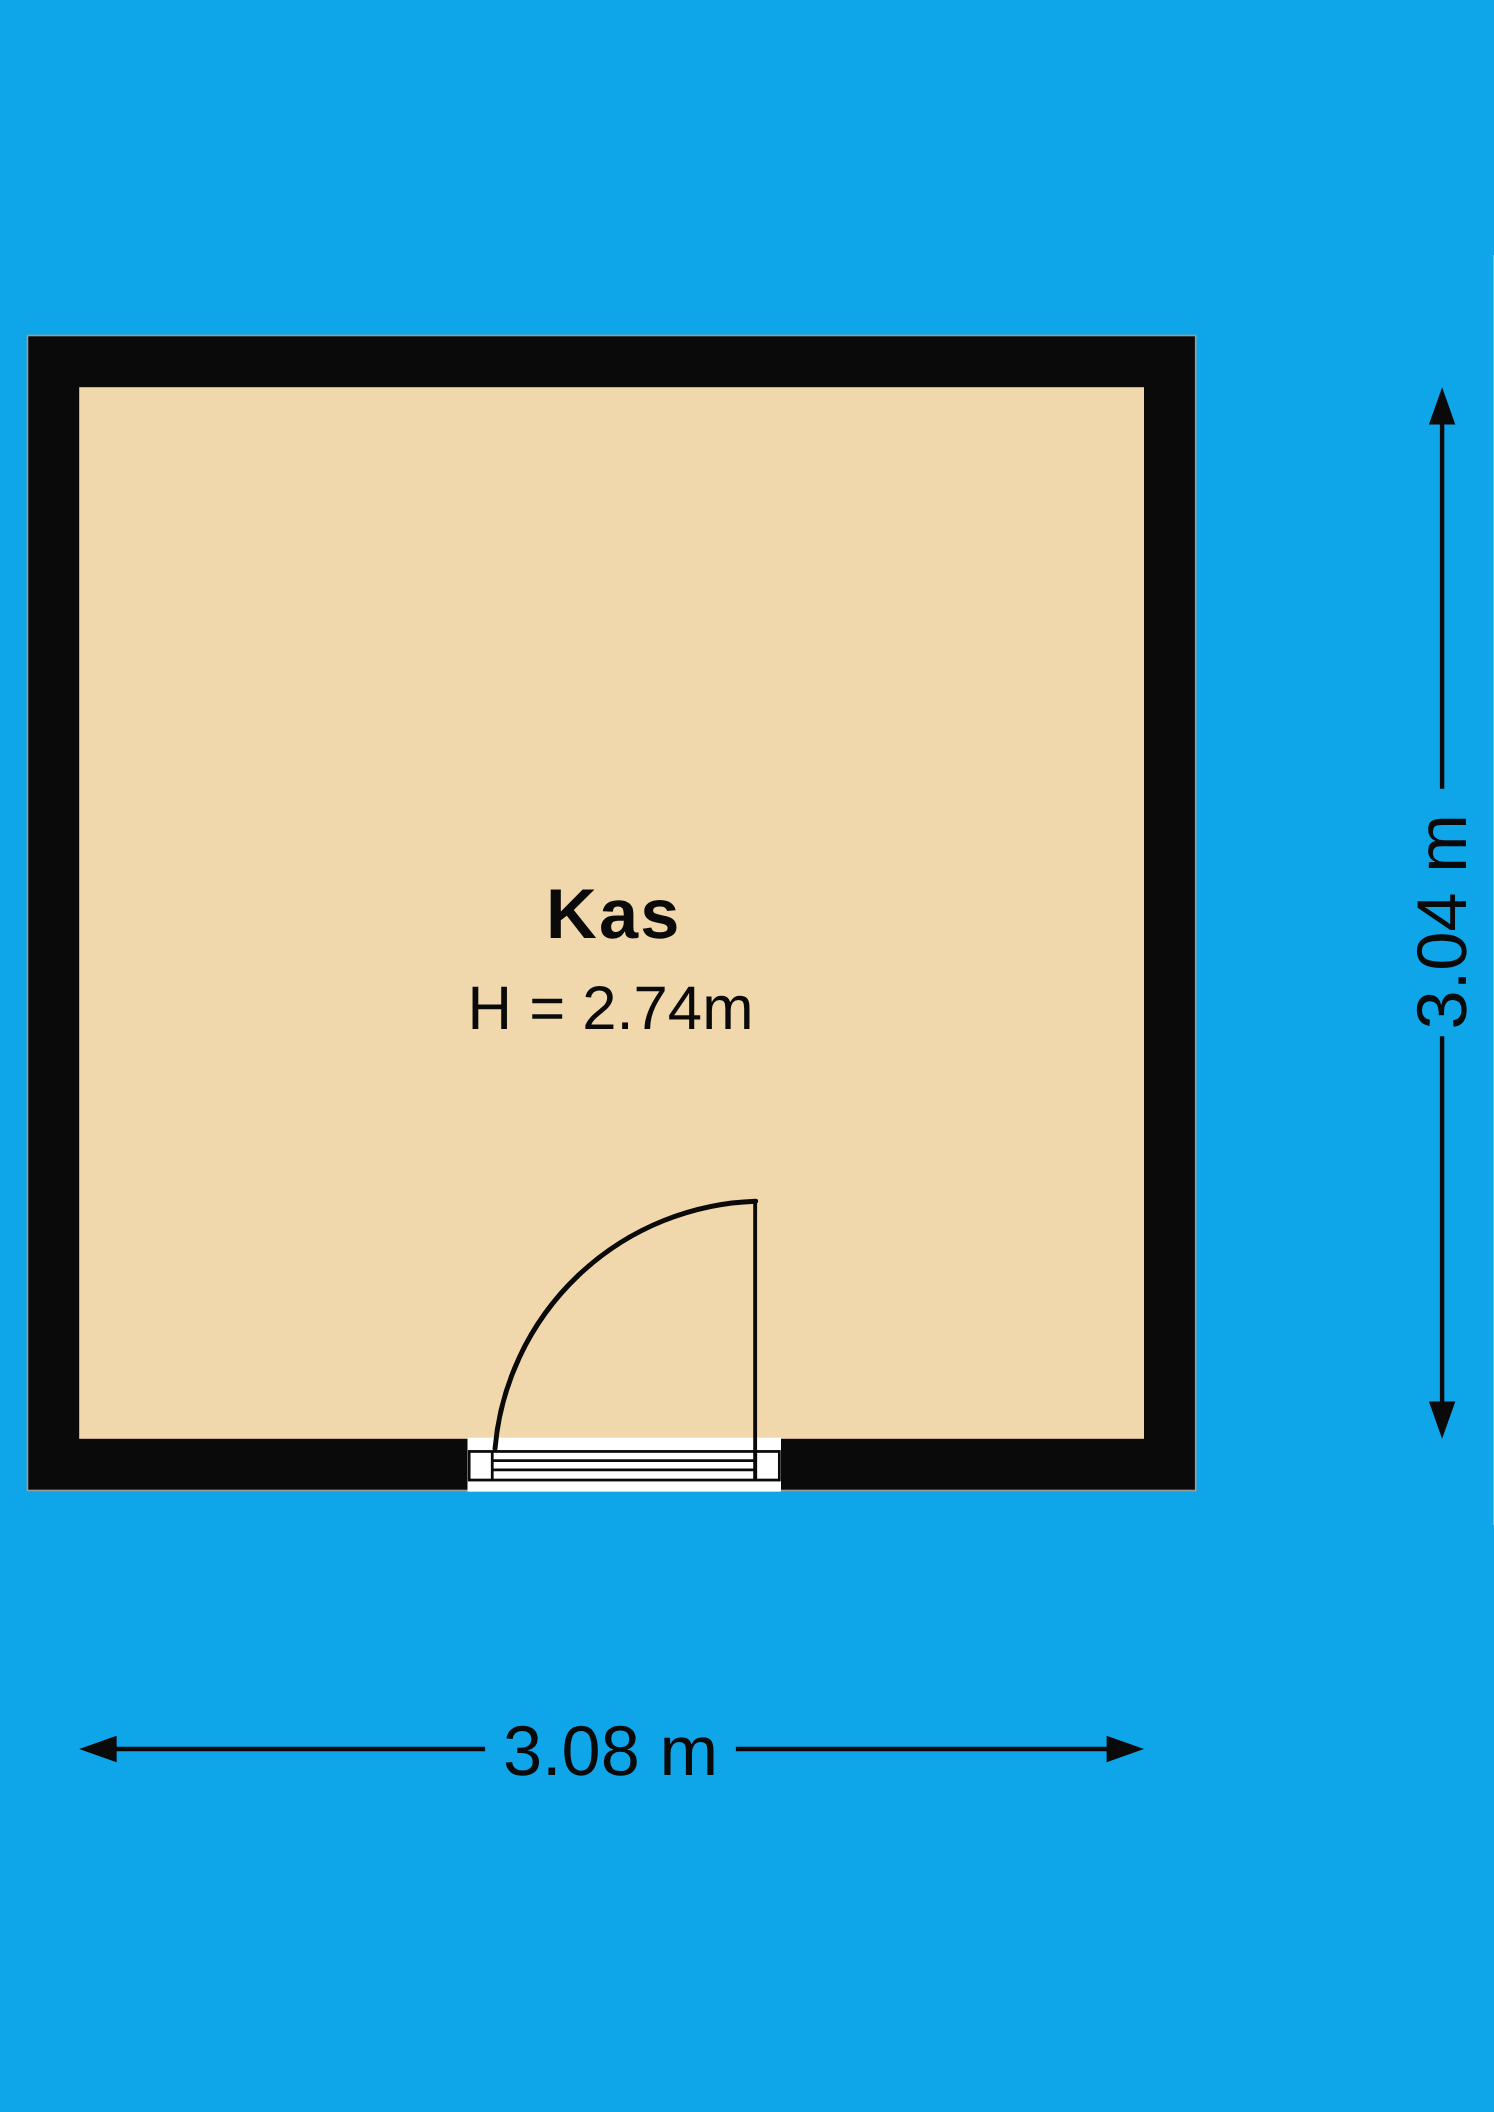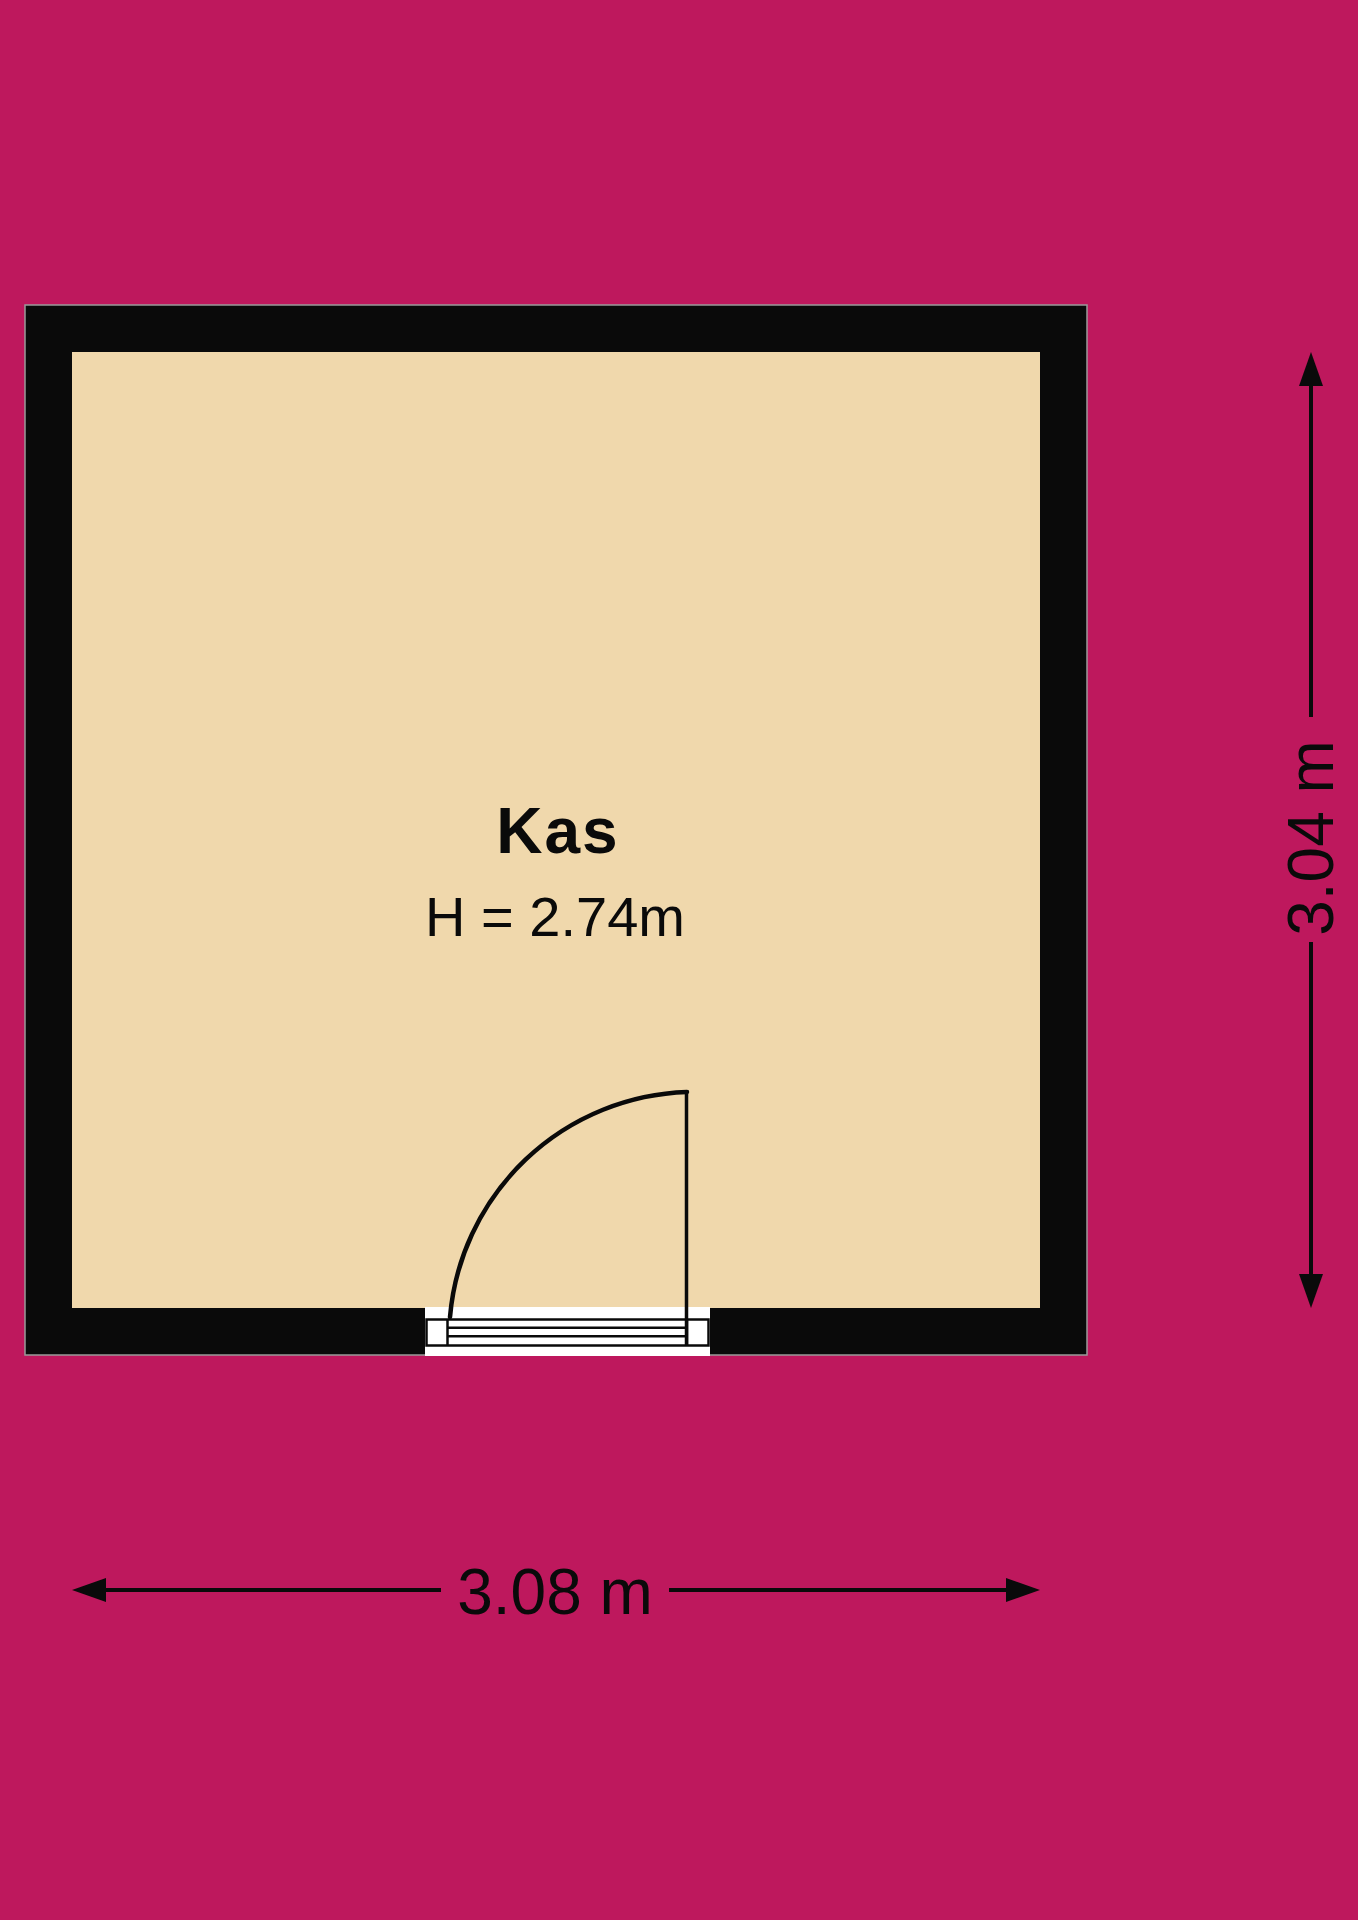--- a/index.html
+++ b/index.html
@@ -4,21 +4,21 @@
 <style>
   html, body {
     margin: 0;
     padding: 0;
     background: #ffffff;
   }
   .canvas {
     position: relative;
     width: 1358px;
     height: 1920px;
-    background: #be185d;
+    background: #0ea5e9;
     overflow: hidden;
   }
   svg { display: block; }
   text {
     font-family: "Liberation Sans", "DejaVu Sans", sans-serif;
     fill: #0a0a0a;
   }
   .room-name {
     font-size: 64px;
     font-weight: bold;

